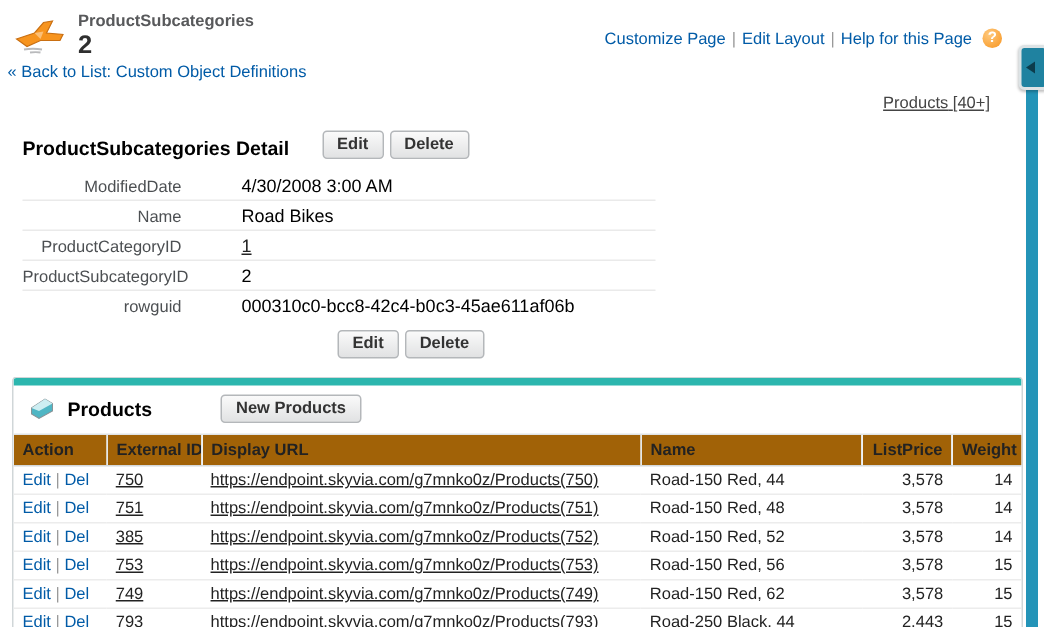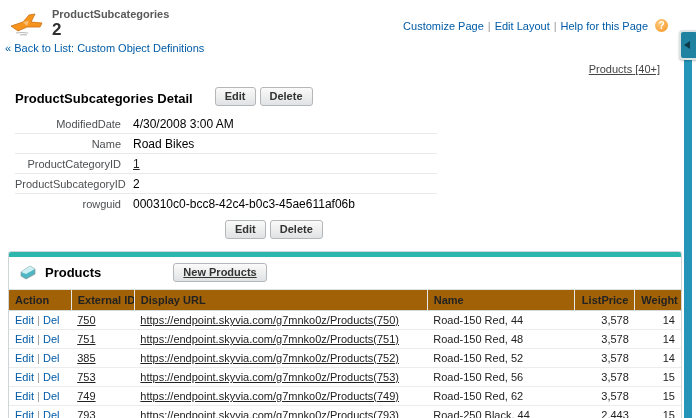--- a/index.html
+++ b/index.html
@@ -47,36 +47,36 @@
   .detail-section{padding:0 0 0 15px;margin-top:12px;}
   .detail-header{display:flex;align-items:flex-end;}
   .detail-header h2{margin:0;font-size:13px;font-weight:bold;color:#000;}
   .btn-group{margin-left:22px;display:flex;gap:4px;}
   .sf-btn{
     font-family:"Liberation Sans",sans-serif;font-size:11px;font-weight:bold;color:#333;
     padding:2px 9px 3px;background:linear-gradient(#fafafa,#e1e2e3);
     border:1px solid #b4b7ba;border-radius:3px;cursor:pointer;white-space:nowrap;
   }
   .detail-fields{width:422px;margin-top:8px;}
-  .dfield{display:flex;align-items:baseline;border-bottom:1px solid #eaeaea;padding:3px 0 2px;}
+  .dfield{display:flex;align-items:baseline;border-bottom:1px solid #eaeaea;padding:3px 0 2px;gap:28px;}
   .dfield:last-child{border-bottom:none;}
   .dlabel{width:118px;text-align:right;padding-right:12px;color:#4c4f52;font-size:11px;flex:none;}
   .dvalue{font-size:12px;color:#000;}
   .btn-row{margin:7px 0 0 210px;display:flex;gap:4px;}
 
   
   .related-card{
     margin:12px 14px 0 8px;border:1px solid #d0d6d8;border-bottom:none;
     border-radius:3px 3px 0 0;overflow:hidden;background:#fff;
   }
   .accent-bar{height:5px;background:var(--accent-teal);}
   .related-header{display:flex;align-items:center;padding:6px 10px 7px;}
   .rl-icon{margin-right:8px;display:inline-flex;}
   .rl-title{font-size:13px;font-weight:bold;color:#000;}
-  .related-header .sf-btn{margin-left:72px;text-decoration:underline;}
+  .related-header .sf-btn{margin-left:46px;}
 
   table{width:100%;border-collapse:collapse;table-layout:fixed;font-size:11px;}
   thead th{
     background:#a16207;border-top:1px solid #e0e3e5;border-bottom:1px solid #d4d8da;
     border-left:1px solid #e4e7e8;text-align:left;padding:4px 6px;font-weight:bold;color:#222;
     white-space:nowrap;overflow:hidden;
   }
   thead th:first-child{border-left:none;}
   td{padding:3px 6px;border-bottom:1px solid #ececec;white-space:nowrap;overflow:hidden;color:#222;}
   .num{text-align:right;}

